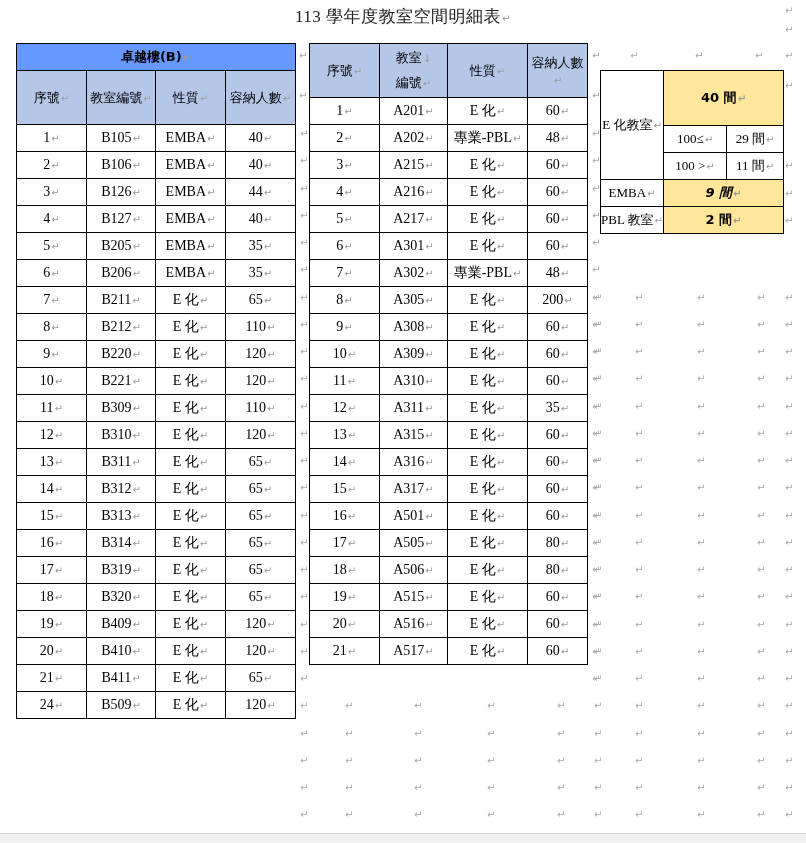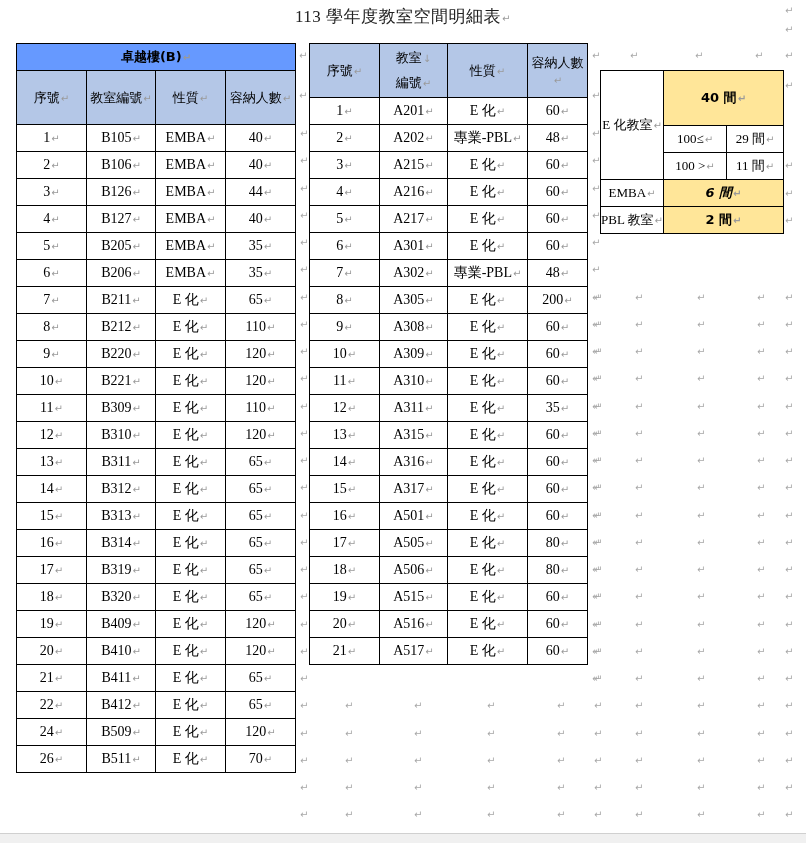--- a/index.html
+++ b/index.html
@@ -174,36 +174,24 @@
         <td class="cell"><span>E 化</span><span class="pm">↵</span></td>
         <td class="cell"><span>120</span><span class="pm">↵</span></td>
       </tr>
       <tr>
         <td class="cell"><span>21</span><span class="pm">↵</span></td>
         <td class="cell"><span>B411</span><span class="pm">↵</span></td>
         <td class="cell"><span>E 化</span><span class="pm">↵</span></td>
         <td class="cell"><span>65</span><span class="pm">↵</span></td>
       </tr>
       <tr>
-        <td class="cell"><span>22</span><span class="pm">↵</span></td>
-        <td class="cell"><span>B412</span><span class="pm">↵</span></td>
-        <td class="cell"><span>E 化</span><span class="pm">↵</span></td>
-        <td class="cell"><span>65</span><span class="pm">↵</span></td>
-      </tr>
-      <tr>
         <td class="cell"><span>24</span><span class="pm">↵</span></td>
         <td class="cell"><span>B509</span><span class="pm">↵</span></td>
         <td class="cell"><span>E 化</span><span class="pm">↵</span></td>
         <td class="cell"><span>120</span><span class="pm">↵</span></td>
-      </tr>
-      <tr>
-        <td class="cell"><span>26</span><span class="pm">↵</span></td>
-        <td class="cell"><span>B511</span><span class="pm">↵</span></td>
-        <td class="cell"><span>E 化</span><span class="pm">↵</span></td>
-        <td class="cell"><span>70</span><span class="pm">↵</span></td>
       </tr>
     </tbody>
 </table>
 
 <table id="tblA">
   <colgroup>
       <col style="width:70px">
       <col style="width:68px">
       <col style="width:80px">
       <col style="width:60px">
@@ -363,21 +351,21 @@
     <tr style="height:27px">
       <td><span>100≤</span><span class="pm">↵</span></td>
       <td><span>29 間</span><span class="pm">↵</span></td>
     </tr>
     <tr style="height:27px">
       <td><span>100 &gt;</span><span class="pm">↵</span></td>
       <td><span>11 間</span><span class="pm">↵</span></td>
     </tr>
     <tr style="height:27px">
       <td class="sumlabel"><span>EMBA</span><span class="pm">↵</span></td>
-      <td colspan="2" class="yel"><i>6 間</i><span class="pm">↵</span></td>
+      <td colspan="2" class="yel"><i>9 間</i><span class="pm">↵</span></td>
     </tr>
     <tr style="height:27px">
       <td class="sumlabel"><span>PBL 教室</span><span class="pm">↵</span></td>
       <td colspan="2" class="yel"><span>2 間</span><span class="pm">↵</span></td>
     </tr>
   </tbody>
 </table>
 
 <div class="marks" id="marks">
     <span class="mk" style="left: 299px; top: 50px;">↵</span>

